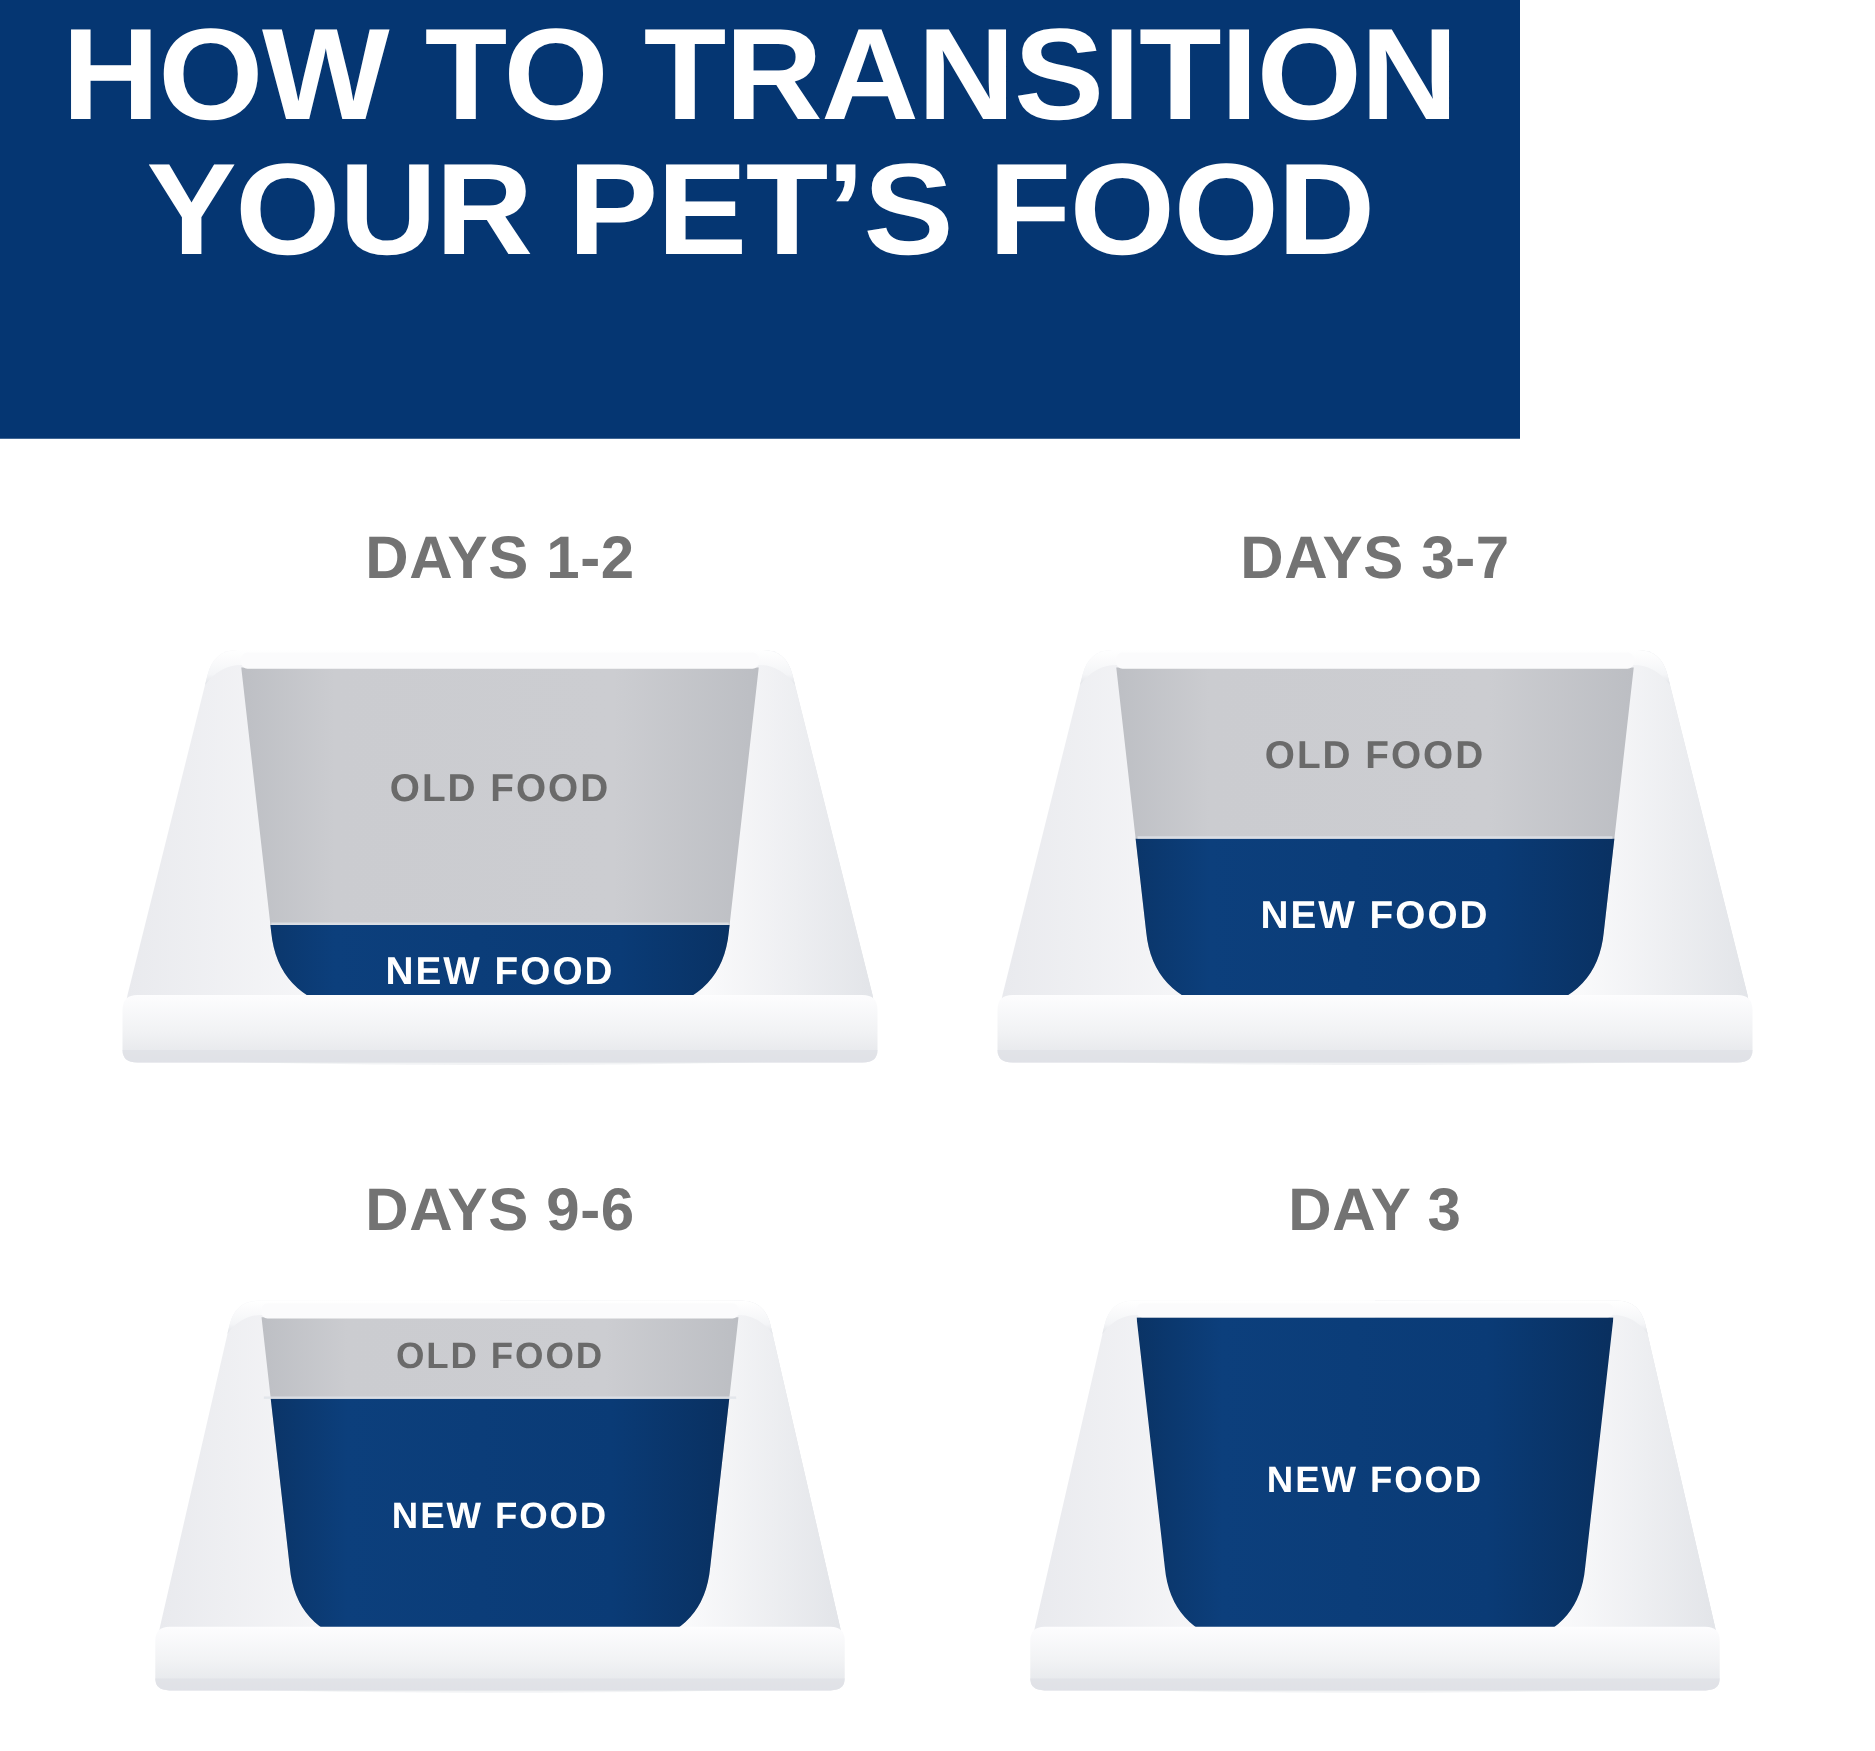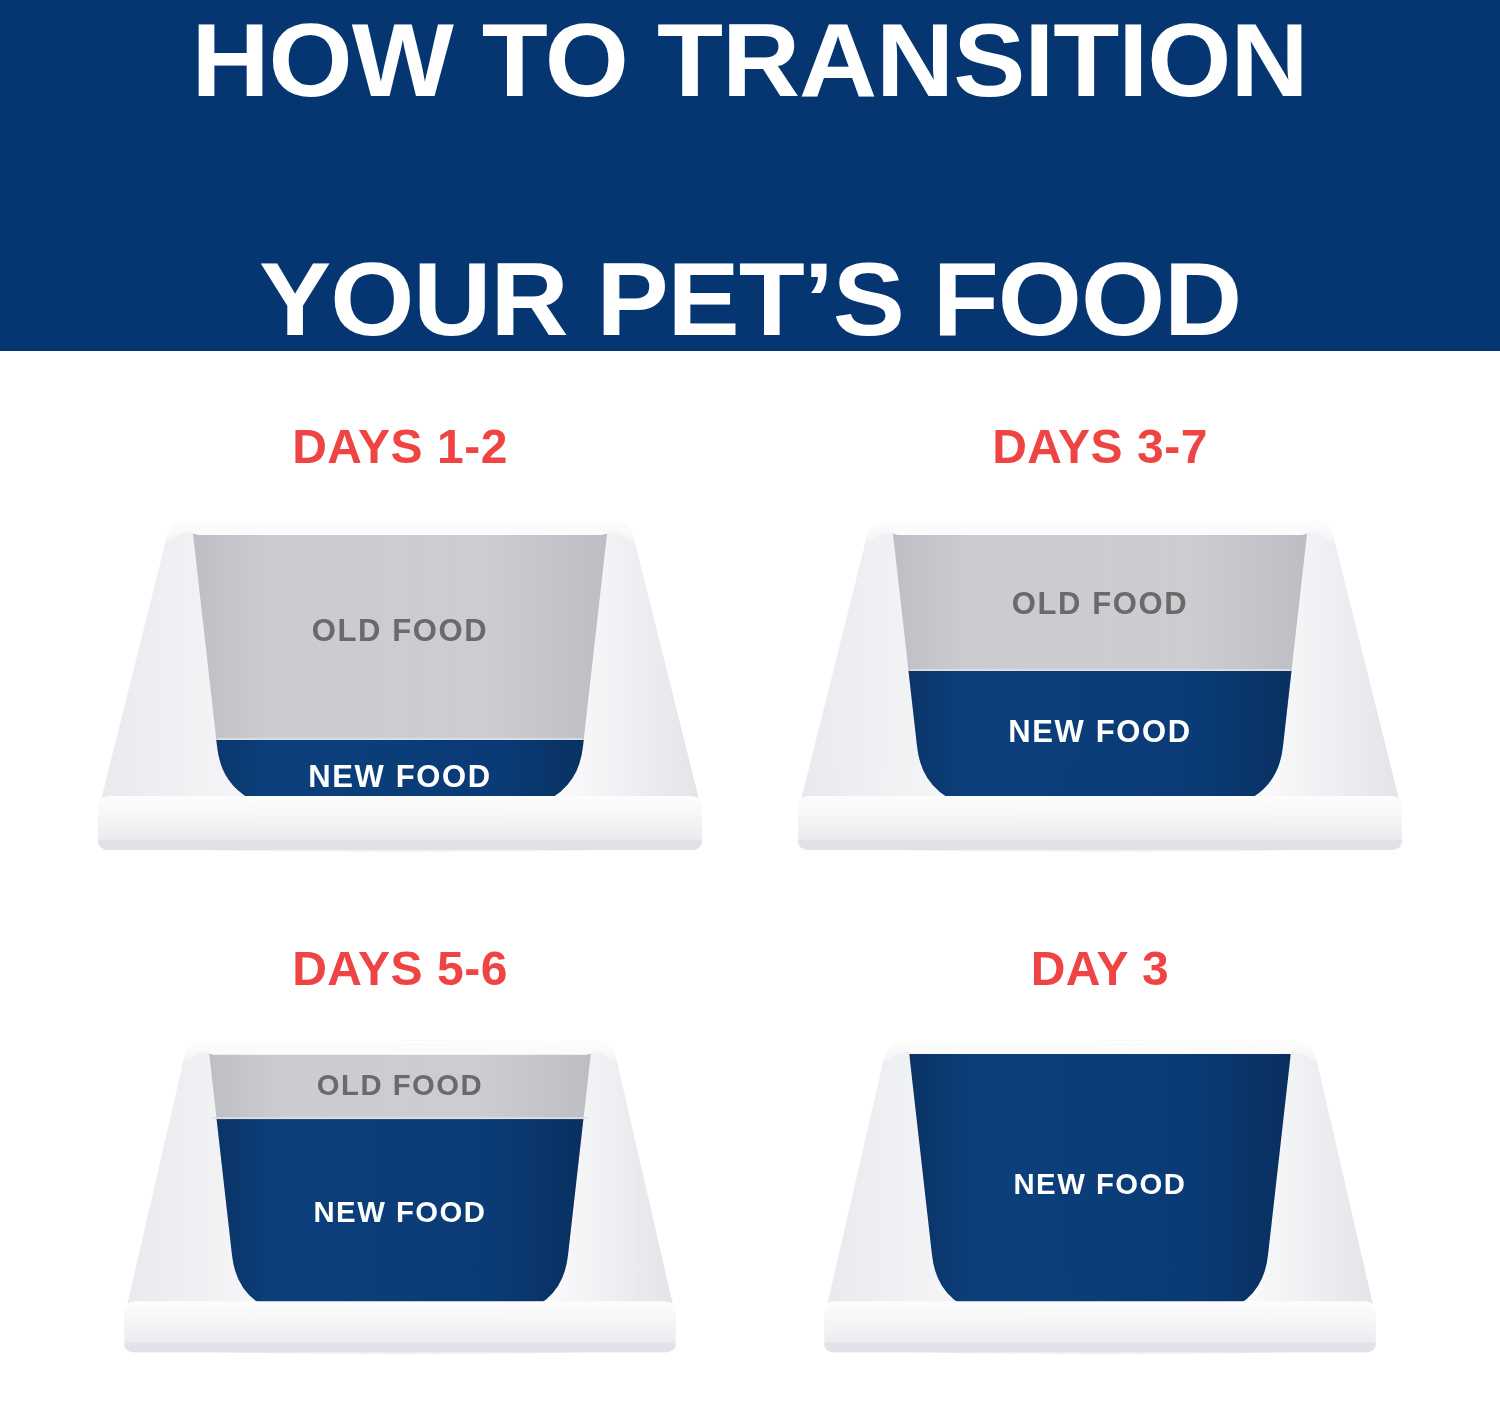--- a/index.html
+++ b/index.html
@@ -15,27 +15,27 @@
     position: relative;
     overflow: hidden;
     -webkit-font-smoothing: antialiased;
   }
 
   
   .header {
     position: absolute;
     left: 0;
     top: 0;
-    width: 1500px;
+    width: 1216px;
     height: 351px;
     background: #053672;
     display: flex;
     flex-direction: column;
     align-items: center;
-    justify-content: space-between;
+    justify-content: flex-start;
     box-sizing: border-box;
     padding-top: 10px;
   }
   .header-line {
     color: #ffffff;
     font-family: "Liberation Sans", sans-serif;
     font-weight: bold;
     font-size: 104px;
     line-height: 0.98;
     letter-spacing: -1px;
@@ -65,21 +65,21 @@
   }
   .cell.c0 { left: 50px;  top: 68px; }
   .cell.c1 { left: 750px; top: 68px; }
   .cell.c2 { left: 50px;  top: 590px; }
   .cell.c3 { left: 750px; top: 590px; }
 
   .day-label {
     font-family: "Liberation Sans", sans-serif;
     font-weight: bold;
     font-size: 48px;
-    color: #ef4444;
+    color: #737373;
     letter-spacing: 0.5px;
     margin-bottom: 22px;
     white-space: nowrap;
     text-align: center;
   }
 
   .bowl-wrap {
     width: 660px;
     height: 360px;
     position: relative;
@@ -247,21 +247,21 @@
         <path d="M40,300 Q28,300 28,312 L28,344 Q28,354 40,354 L620,354 Q632,354 632,344 L632,312 Q632,300 620,300 Z" fill="url(#base1)"></path>
         <path d="M28,344 Q28,354 40,354 L620,354 Q632,354 632,344 Z" fill="#DEE0E5" opacity="0.7"></path>
 
         <text class="food-label label-old" x="330" y="110">OLD FOOD</text>
         <text class="food-label label-new" x="330" y="238">NEW FOOD</text>
       </svg>
     </div>
   </div>
 
   <div class="cell c2">
-    <div class="day-label">DAYS 5-6</div>
+    <div class="day-label">DAYS 9-6</div>
     <div class="bowl-wrap tall">
       <svg class="bowl-svg" viewBox="0 0 660 360" preserveAspectRatio="xMidYMid meet">
         <defs>
           <linearGradient id="sideL2" x1="0" y1="0" x2="1" y2="0">
             <stop offset="0%" stop-color="#E9EAEE"></stop>
             <stop offset="35%" stop-color="#FBFBFC"></stop>
             <stop offset="100%" stop-color="#DADCE1"></stop>
           </linearGradient>
           <linearGradient id="sideR2" x1="0" y1="0" x2="1" y2="0">
             <stop offset="0%" stop-color="#DADCE1"></stop>

